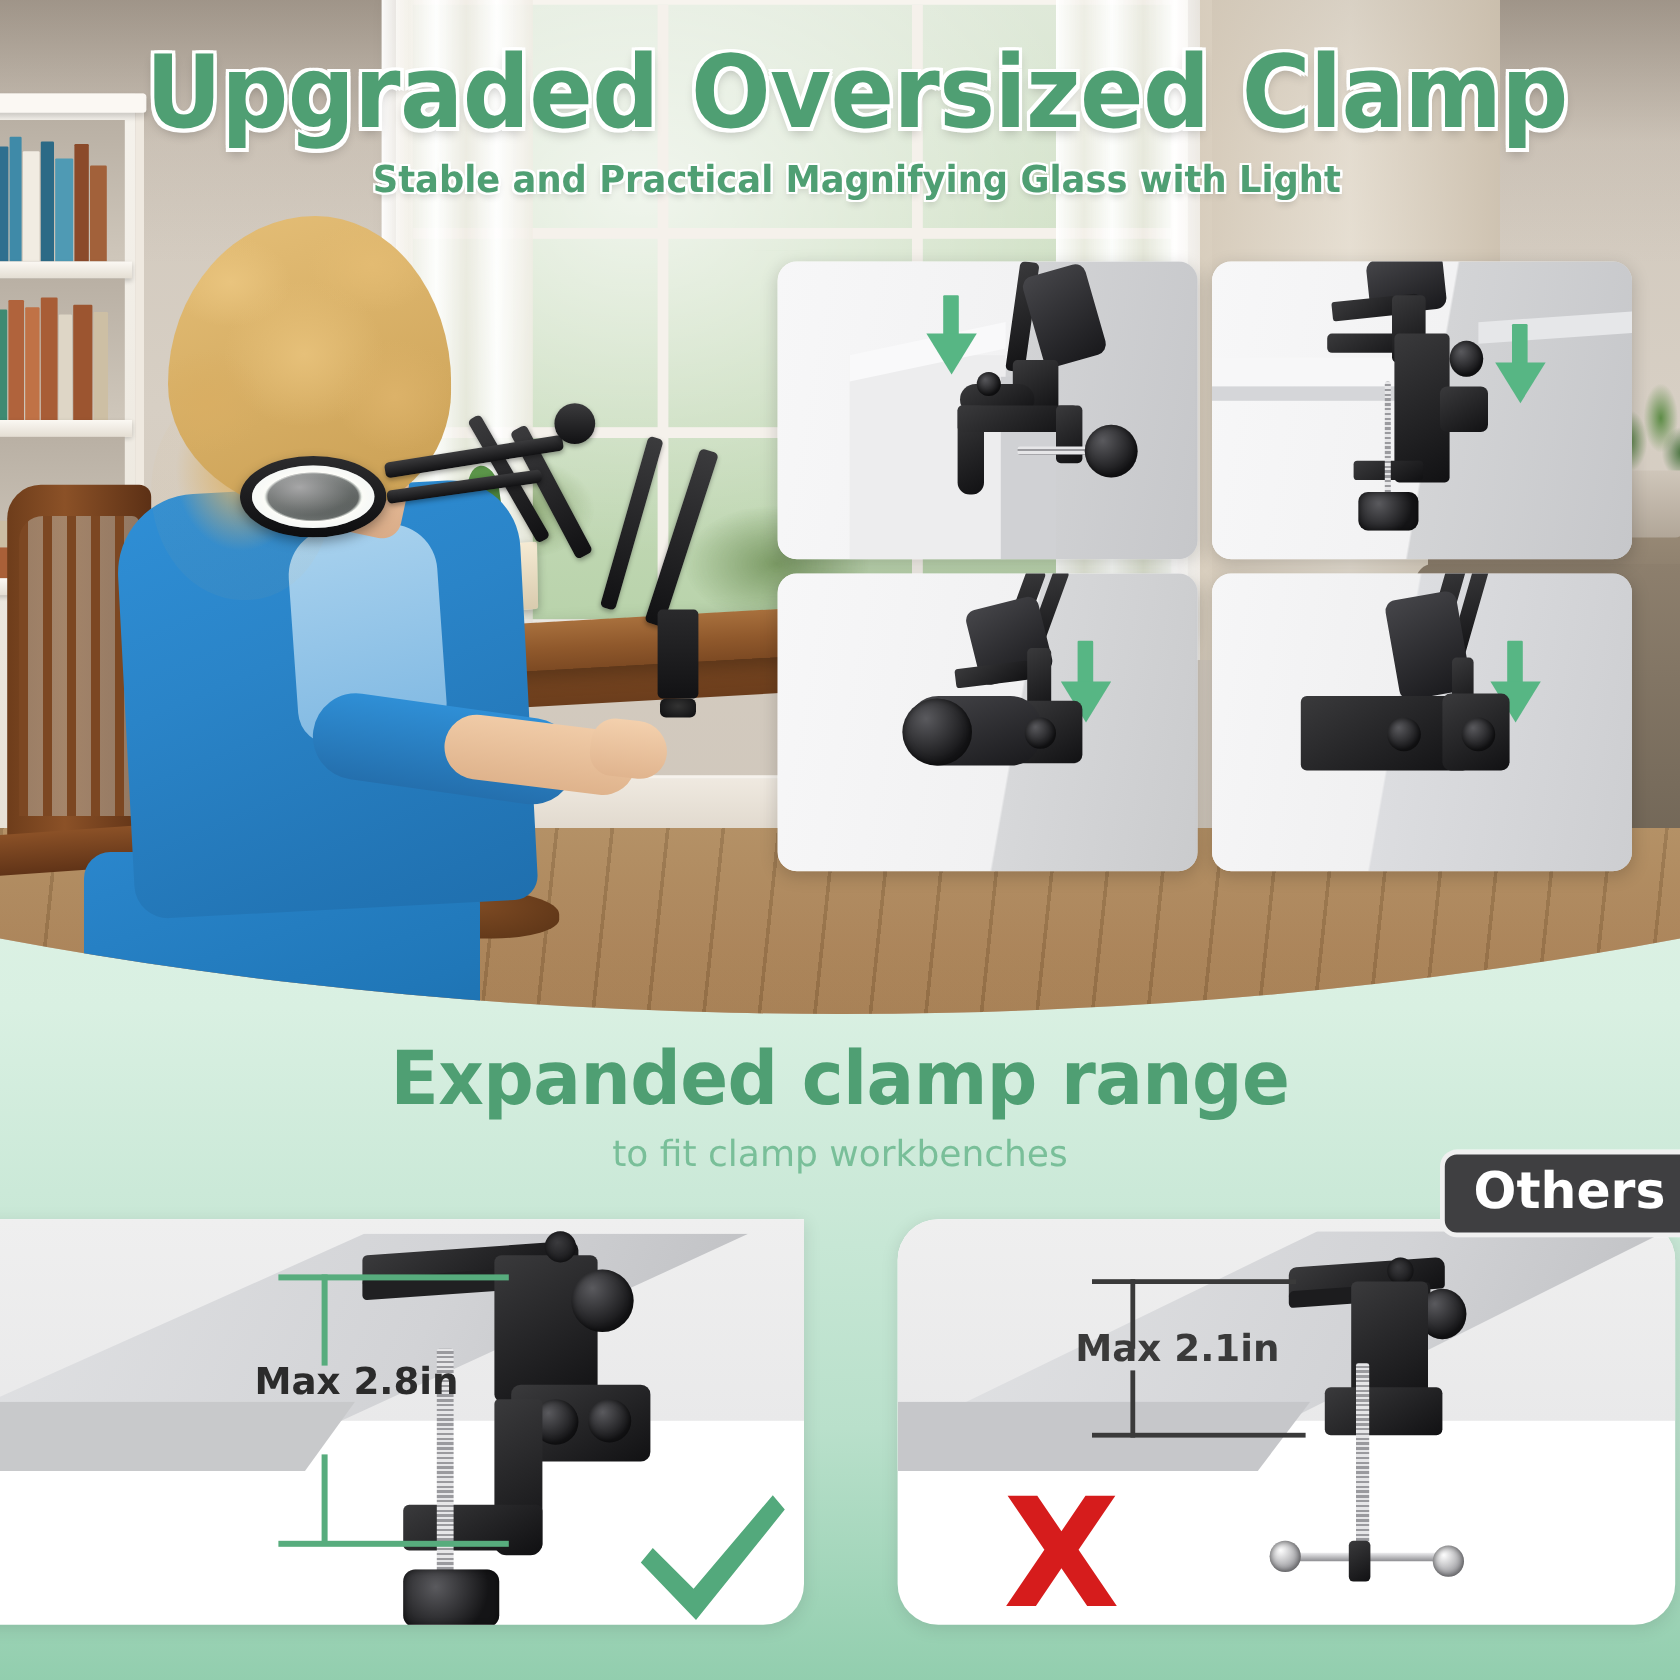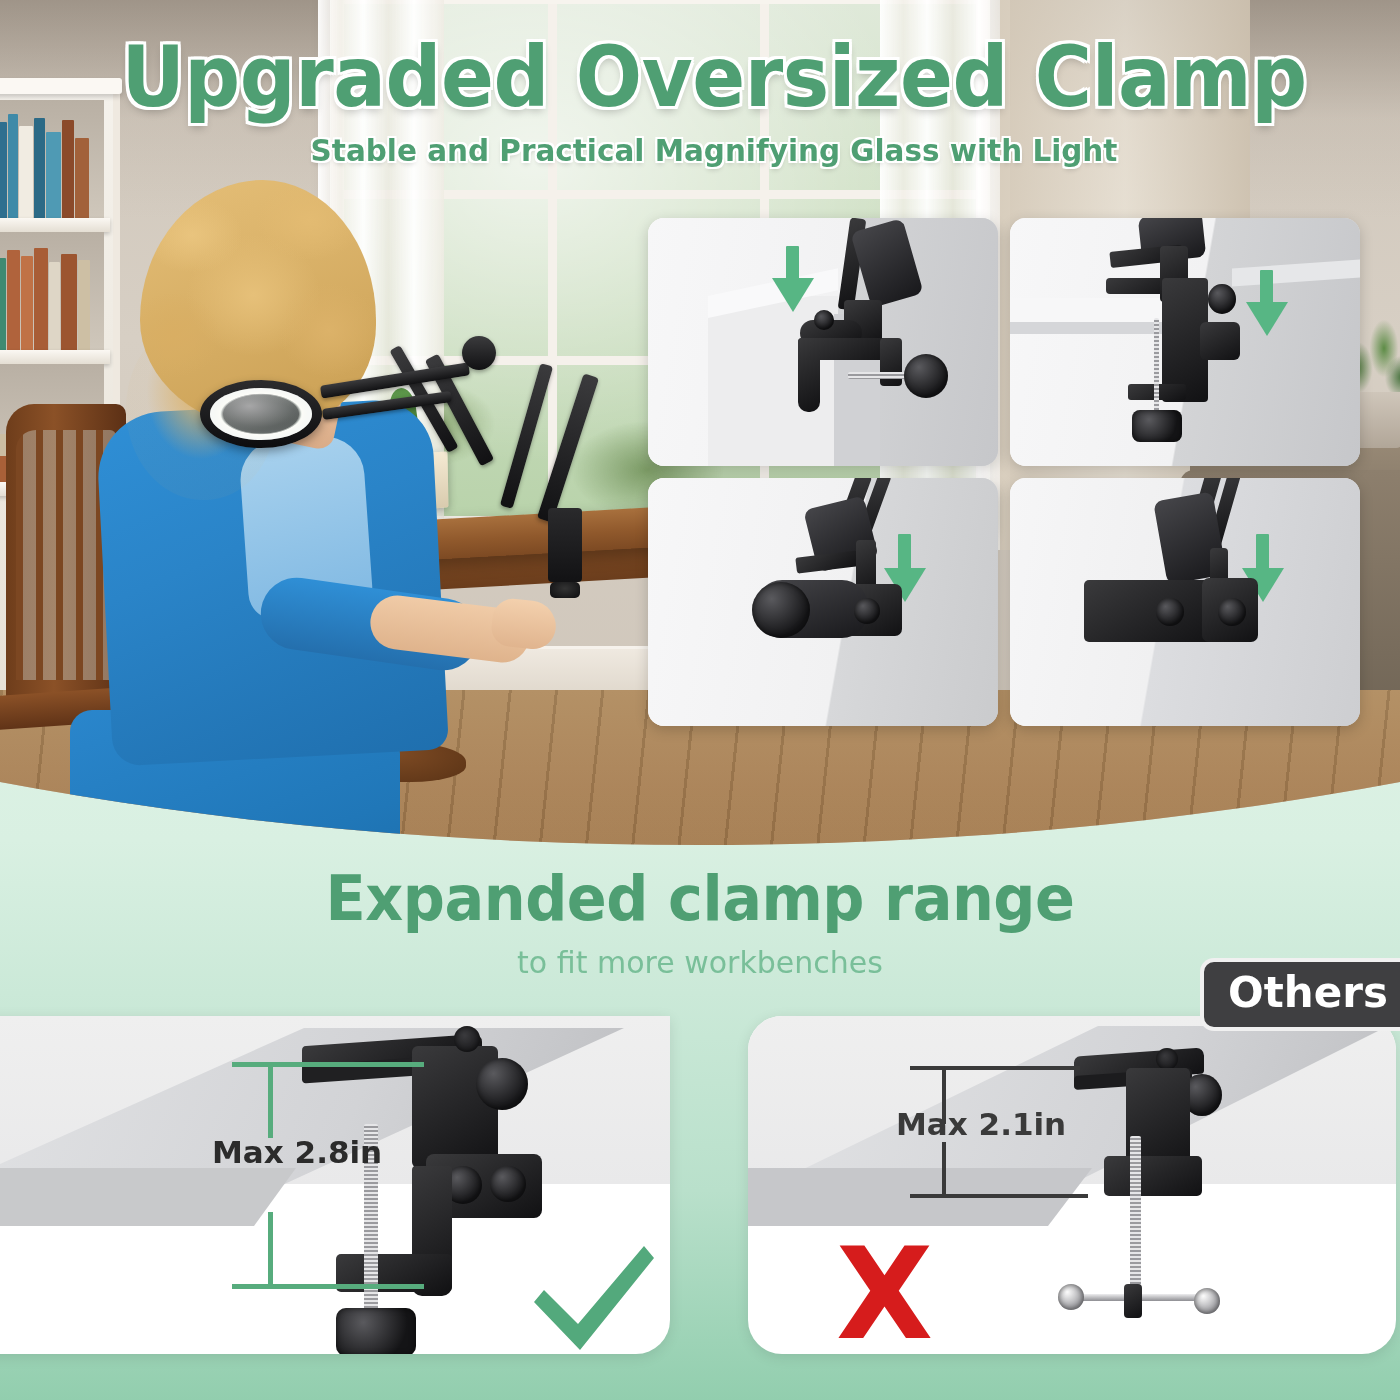--- a/index.html
+++ b/index.html
@@ -610,21 +610,21 @@
     </div>
 
     <div class="headline-wrap">
       <div class="headline">Upgraded Oversized Clamp</div>
       <div class="subhead">Stable and Practical Magnifying Glass with Light</div>
     </div>
   </div>
 
   <div class="section-title-wrap">
     <div class="section-title">Expanded clamp range</div>
-    <div class="section-sub">to fit more workbenches</div>
+    <div class="section-sub">to fit clamp workbenches</div>
   </div>
 
   <div class="cmp-panel" id="panel-ours">
     <div class="cmp-top-fill"></div>
 
     <div class="slab-face" style="left:-40px;top:12px;width:700px;height:170px;
          clip-path:polygon(380px 0, 700px 0, 330px 170px, 0 170px); -webkit-clip-path:polygon(380px 0, 700px 0, 330px 170px, 0 170px);"></div>
     <div class="slab" style="left:-40px;top:152px;width:620px;height:58px;background:#c8c9cb;
          clip-path:polygon(0 0, 372px 0, 330px 58px, 0 58px); -webkit-clip-path:polygon(0 0, 372px 0, 330px 58px, 0 58px);"></div>
 

